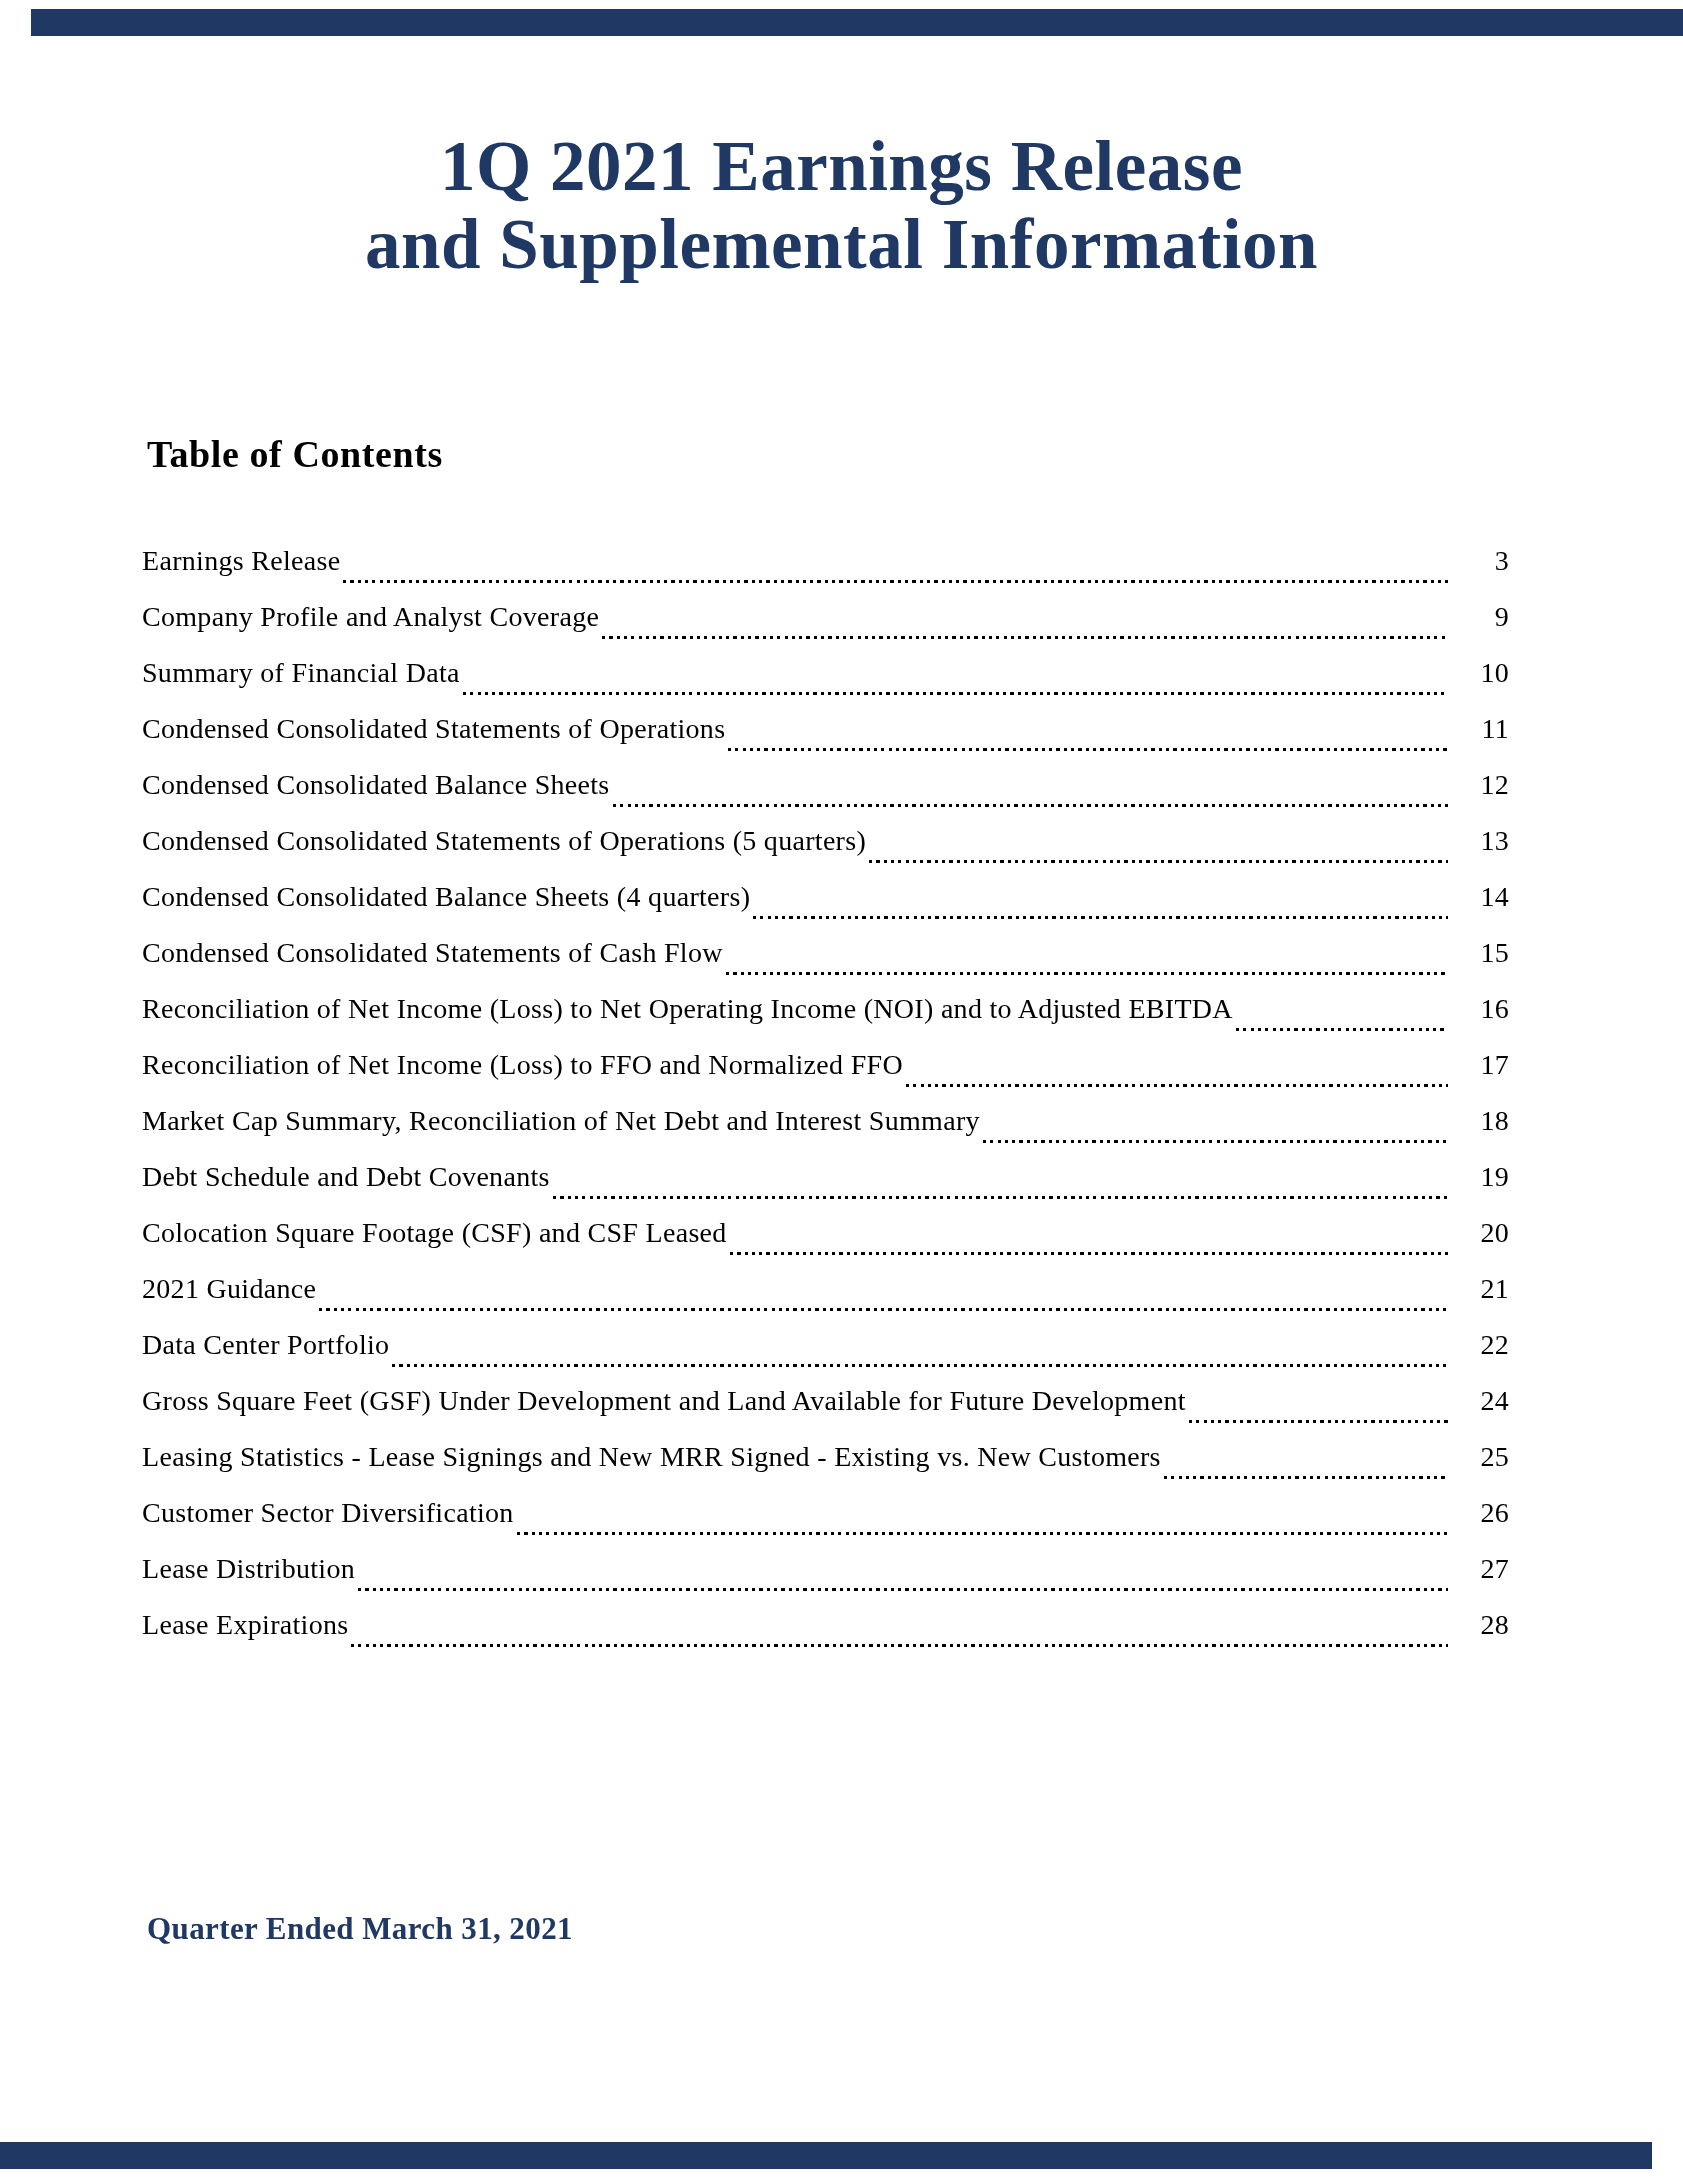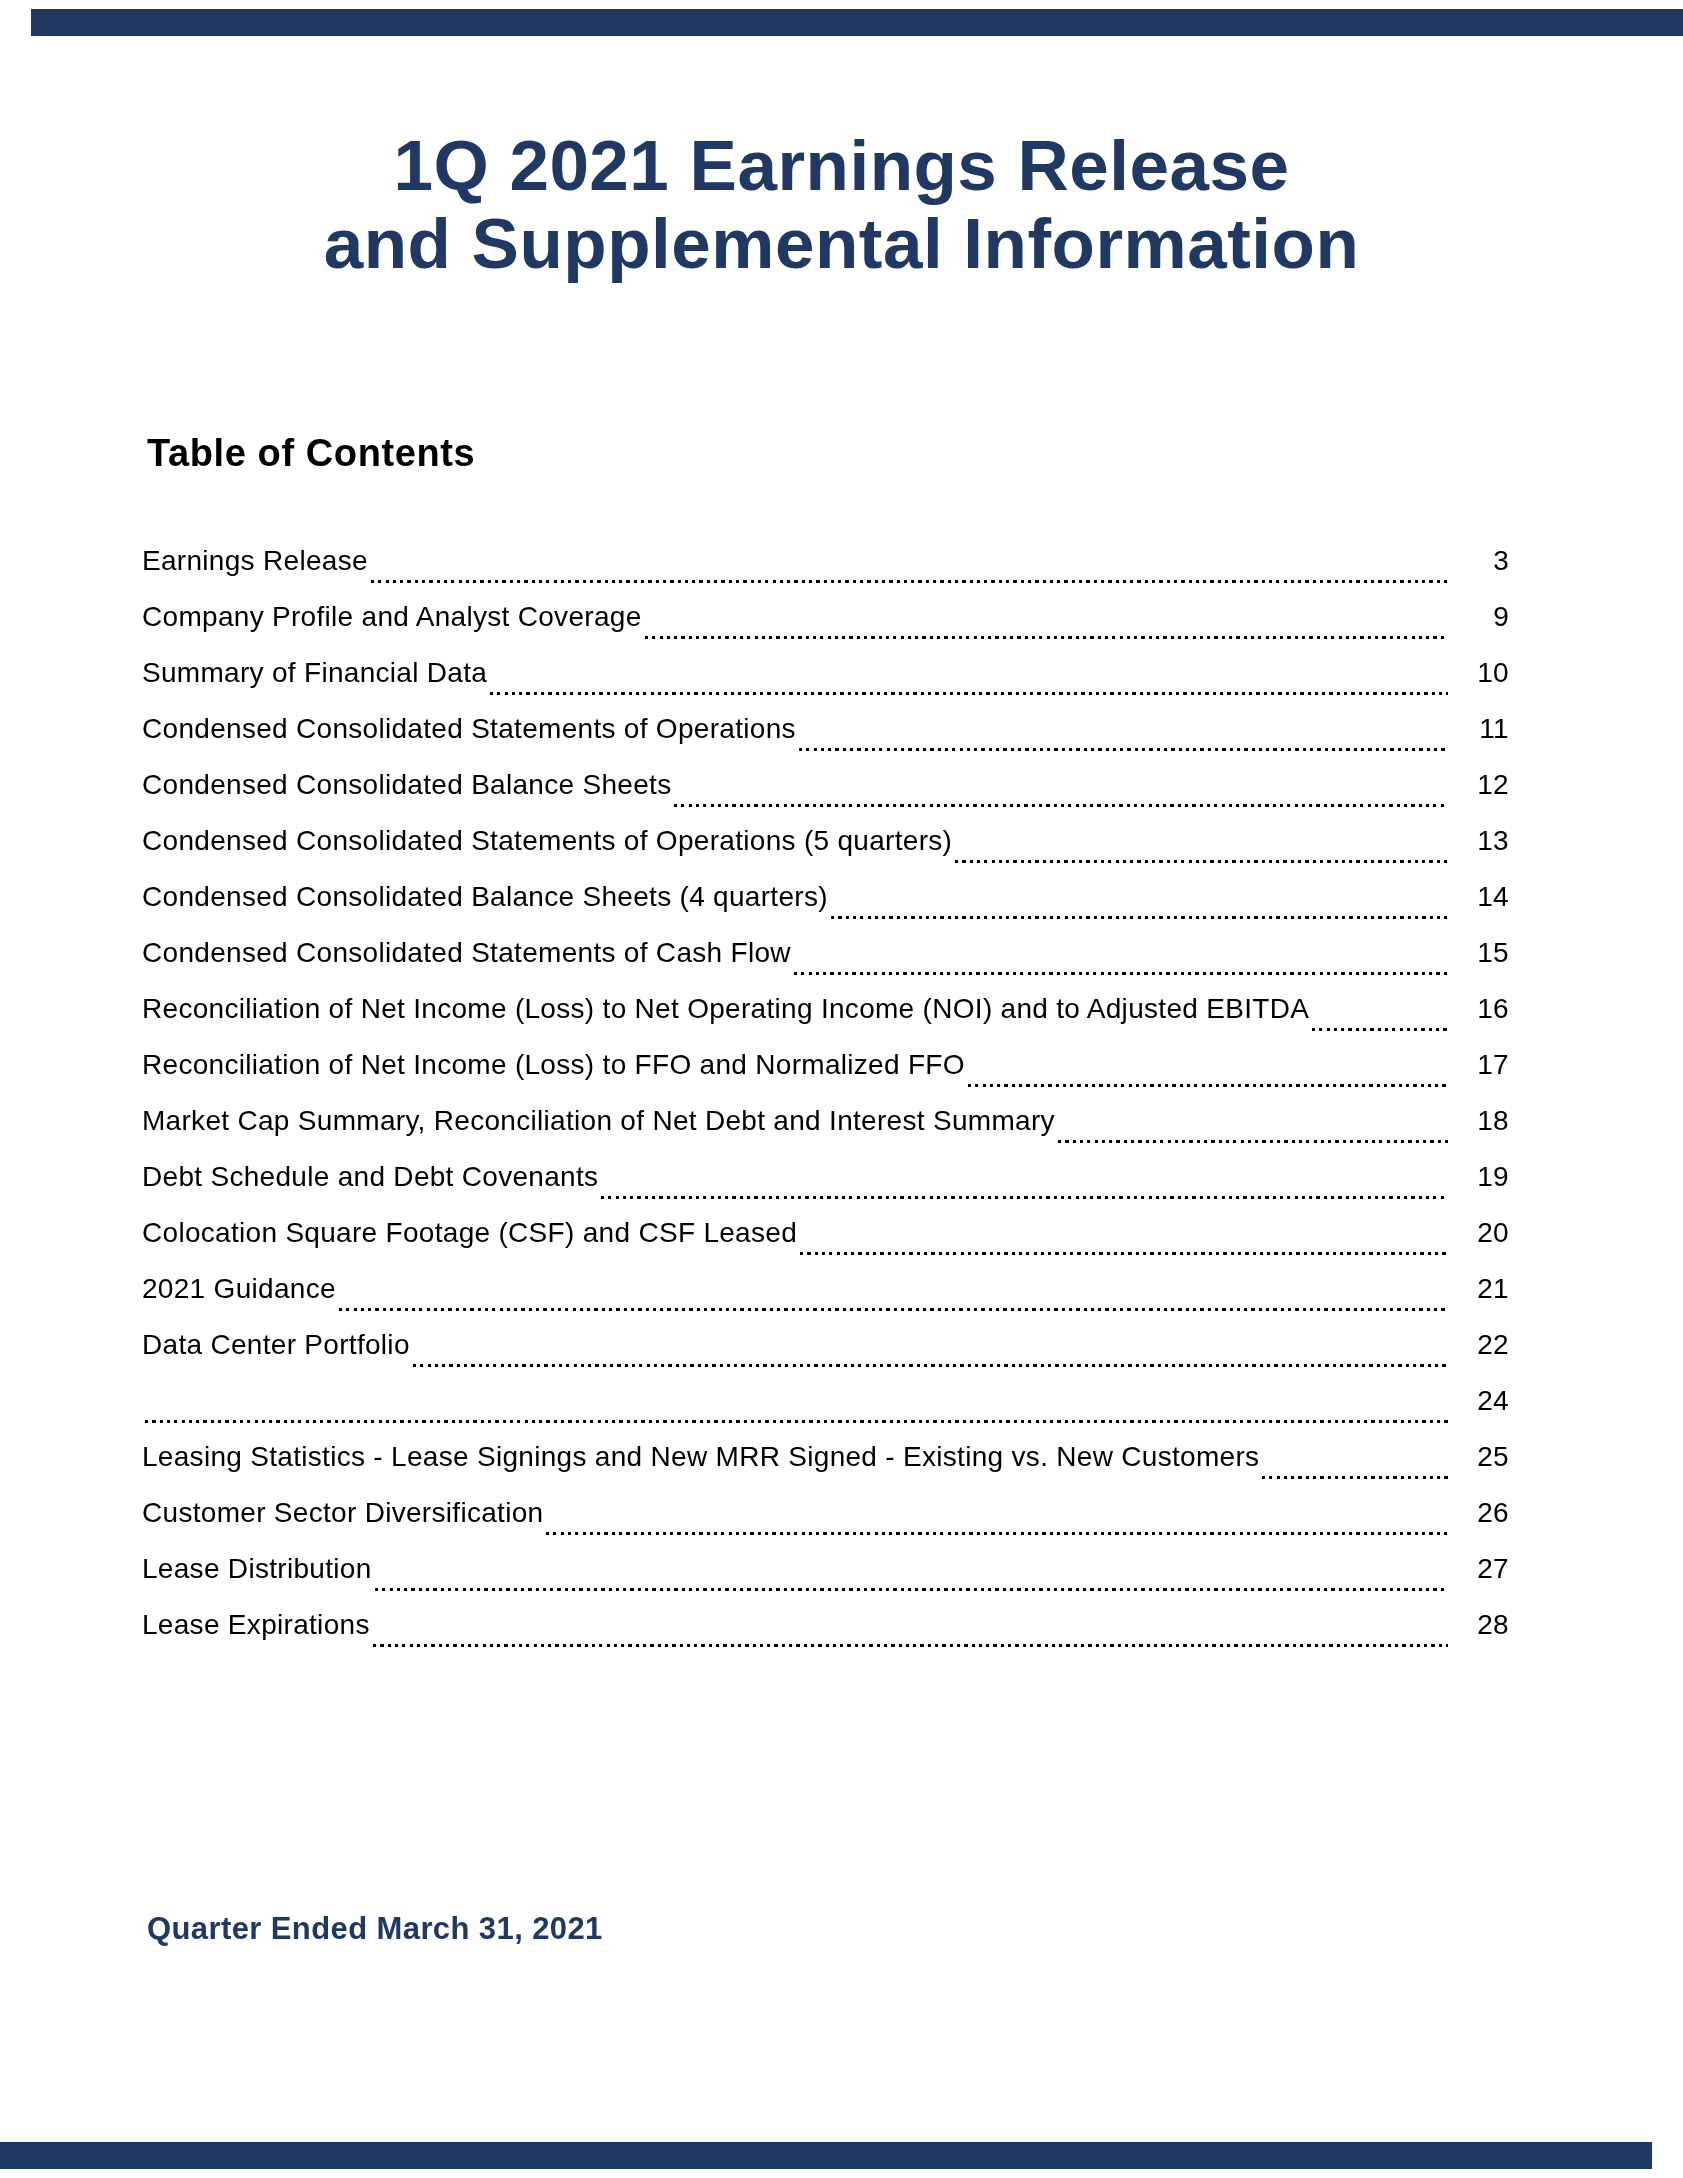--- a/index.html
+++ b/index.html
@@ -1,21 +1,21 @@
 <!DOCTYPE html>
 <html><head>
 <meta charset="utf-8">
 <style>
   html, body { margin: 0; padding: 0; background: #ffffff; }
   .page {
     position: relative;
     width: 1683px;
     height: 2178px;
     background: #ffffff;
-    font-family: Liberation Sans, sans-serif;
+    font-family: Liberation Serif, serif;
     color: #000000;
     overflow: hidden;
     --navy: #1F3864;
   }
   .accent-bar {
     position: absolute;
     height: 27px;
     background: var(--navy);
   }
   .accent-bar.top  { top: 9px;   left: 31px; right: 0; }
@@ -176,20 +176,21 @@
         <span class="toc-label">2021 Guidance</span>
         <span class="dot-leader"></span>
         <span class="toc-page">21</span>
       </div>
       <div class="toc-row">
         <span class="toc-label">Data Center Portfolio</span>
         <span class="dot-leader"></span>
         <span class="toc-page">22</span>
       </div>
       <div class="toc-row">
+        <span class="toc-label">Gross Square Feet (GSF) Under Development and Land Available for Future Development</span>
         <span class="dot-leader"></span>
         <span class="toc-page">24</span>
       </div>
       <div class="toc-row">
         <span class="toc-label">Leasing Statistics - Lease Signings and New MRR Signed - Existing vs. New Customers</span>
         <span class="dot-leader"></span>
         <span class="toc-page">25</span>
       </div>
       <div class="toc-row">
         <span class="toc-label">Customer Sector Diversification</span>

